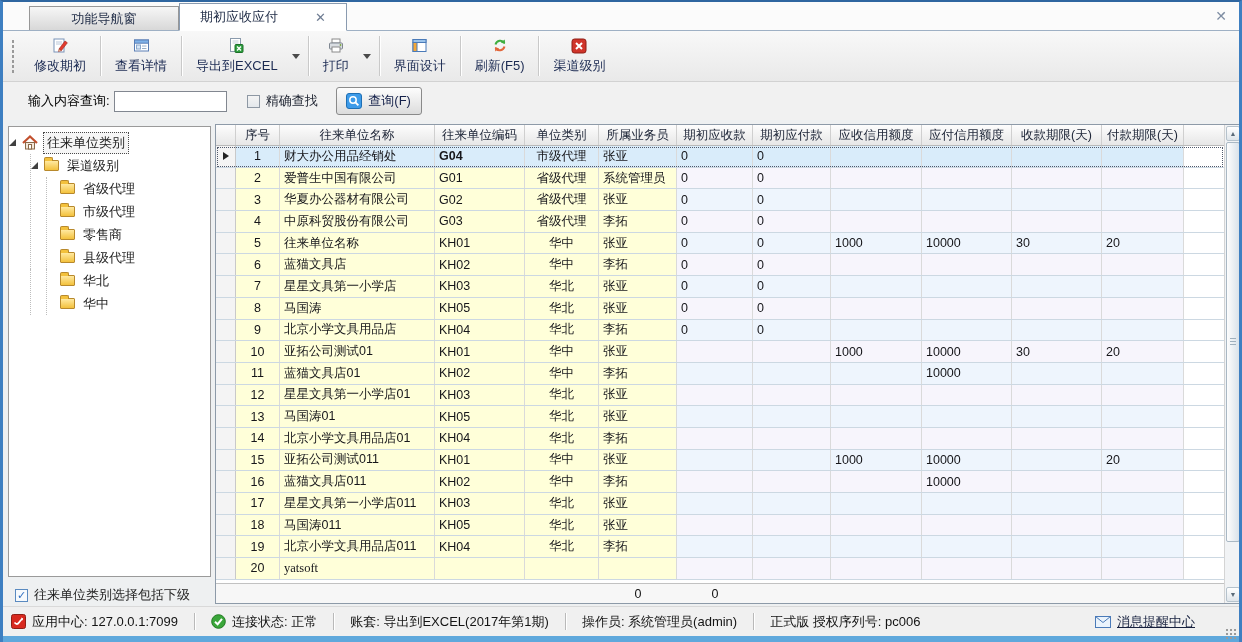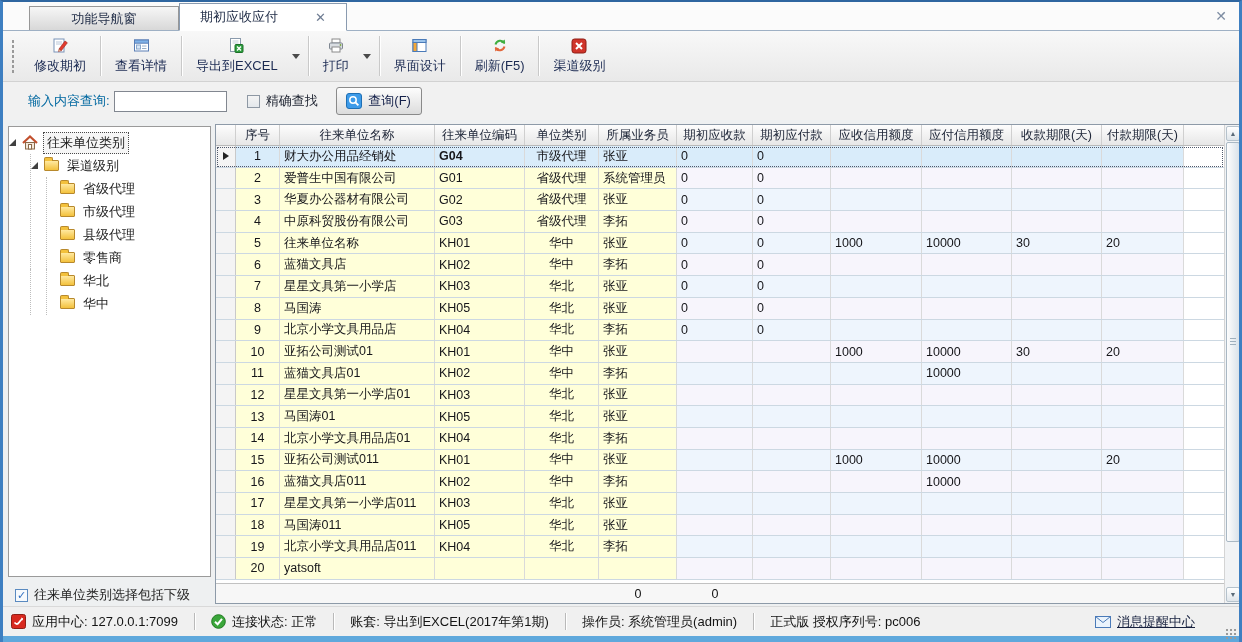--- a/index.html
+++ b/index.html
@@ -28,21 +28,21 @@
     background-image:radial-gradient(#9a9a9a 1px, transparent 1.2px); background-size:4px 5px; }
   .tb-btn { display:flex; flex-direction:column; align-items:center; justify-content:center; gap:2px;
     padding:3px 12px 4px 12px; border:1px solid transparent; color:#1b2a52; font-size:13px; cursor:default; position:relative; }
   .tb-btn .icon { height:18px; display:flex; align-items:center; }
   .tb-sep { width:1px; background:#c9c9c9; margin:5px 1px; box-shadow:1px 0 0 #ffffff; }
   .tb-drop { display:flex; align-items:center; padding:0 7px 0 1px; }
   .caret { width:0; height:0; border-left:4px solid transparent; border-right:4px solid transparent; border-top:5px solid #4a4a4a; }
   
   #searchrow { position:absolute; top:80px; left:0; right:0; height:38px; background:#f1f1f1;
     display:flex; align-items:center; padding-left:25px; }
-  #search-label { font-size:13px; color:#0369a1; }
+  #search-label { font-size:13px; color:#000000; }
   #search-input { width:113px; height:21px; border:1px solid #828790; background:#fff; margin-left:4px; padding:0 3px; font-size:12px; }
   .cb { width:13px; height:13px; border:1px solid #8e98a4; background:linear-gradient(#f4f4f4,#e4e8ec); display:inline-flex;
     align-items:center; justify-content:center; font-size:11px; font-weight:bold; color:#2f6fc1; }
   .cb.checked { background:#f6fafd; border-color:#5a8ac0; }
   #exact-wrap { display:flex; align-items:center; gap:6px; margin-left:20px; font-size:13px; }
   #query-btn { margin-left:18px; height:28px; min-width:86px; display:flex; align-items:center; justify-content:center; gap:6px;
     background:linear-gradient(#fdfdfd,#dcdcdc); border:1px solid #8a8a8a; border-radius:3px; font-size:13px; color:#15214a; cursor:default; }
   
   #main { position:absolute; top:118px; left:0; right:0; bottom:36px; background:#eef0f1; }
   #tree-panel { position:absolute; left:5px; top:6px; width:203px; height:451px; background:#fff; border:1px solid #9a9a9a; overflow:hidden; padding-top:4px; }
@@ -251,26 +251,26 @@
               <span class="tree-label">省级代理</span>
             </div>
             <div class="tree-row">
               <span class="exp-spacer"></span>
               <span class="folder"></span>
               <span class="tree-label">市级代理</span>
             </div>
             <div class="tree-row">
               <span class="exp-spacer"></span>
               <span class="folder"></span>
-              <span class="tree-label">县级代理</span>
+              <span class="tree-label">零售商</span>
             </div>
             <div class="tree-row">
               <span class="exp-spacer"></span>
               <span class="folder"></span>
-              <span class="tree-label">零售商</span>
+              <span class="tree-label">县级代理</span>
             </div>
           </div>
         </div>
         <div class="tree-kids">
           <div class="tree-kids lvl2" style="margin-left: 15px;">
             <div class="tree-row">
               <span class="exp-spacer"></span>
               <span class="folder"></span>
               <span class="tree-label">华北</span>
             </div>
@@ -567,21 +567,21 @@
             <div class="gcell plain" style="width: 76px;"></div>
             <div class="gcell plain" style="width: 78px;"></div>
             <div class="gcell plain" style="width: 91px;"></div>
             <div class="gcell plain" style="width: 90px;"></div>
             <div class="gcell plain" style="width: 90px;"></div>
             <div class="gcell plain" style="width: 82px;"></div>
           </div>
           <div class="grow odd">
             <div class="gcell ind"></div>
             <div class="gcell yellow c-center" style="width: 44px;">20</div>
-            <div class="gcell yellow" style="width: 155px;">yatsoft</div>
+            <div class="gcell yellow" style="width: 155px; font-family: Liberation Serif, serif;">yatsoft</div>
             <div class="gcell yellow" style="width: 90px;"></div>
             <div class="gcell yellow c-center" style="width: 74px;"></div>
             <div class="gcell yellow" style="width: 78px;"></div>
             <div class="gcell plain" style="width: 76px;"></div>
             <div class="gcell plain" style="width: 78px;"></div>
             <div class="gcell plain" style="width: 91px;"></div>
             <div class="gcell plain" style="width: 90px;"></div>
             <div class="gcell plain" style="width: 90px;"></div>
             <div class="gcell plain" style="width: 82px;"></div>
           </div>

